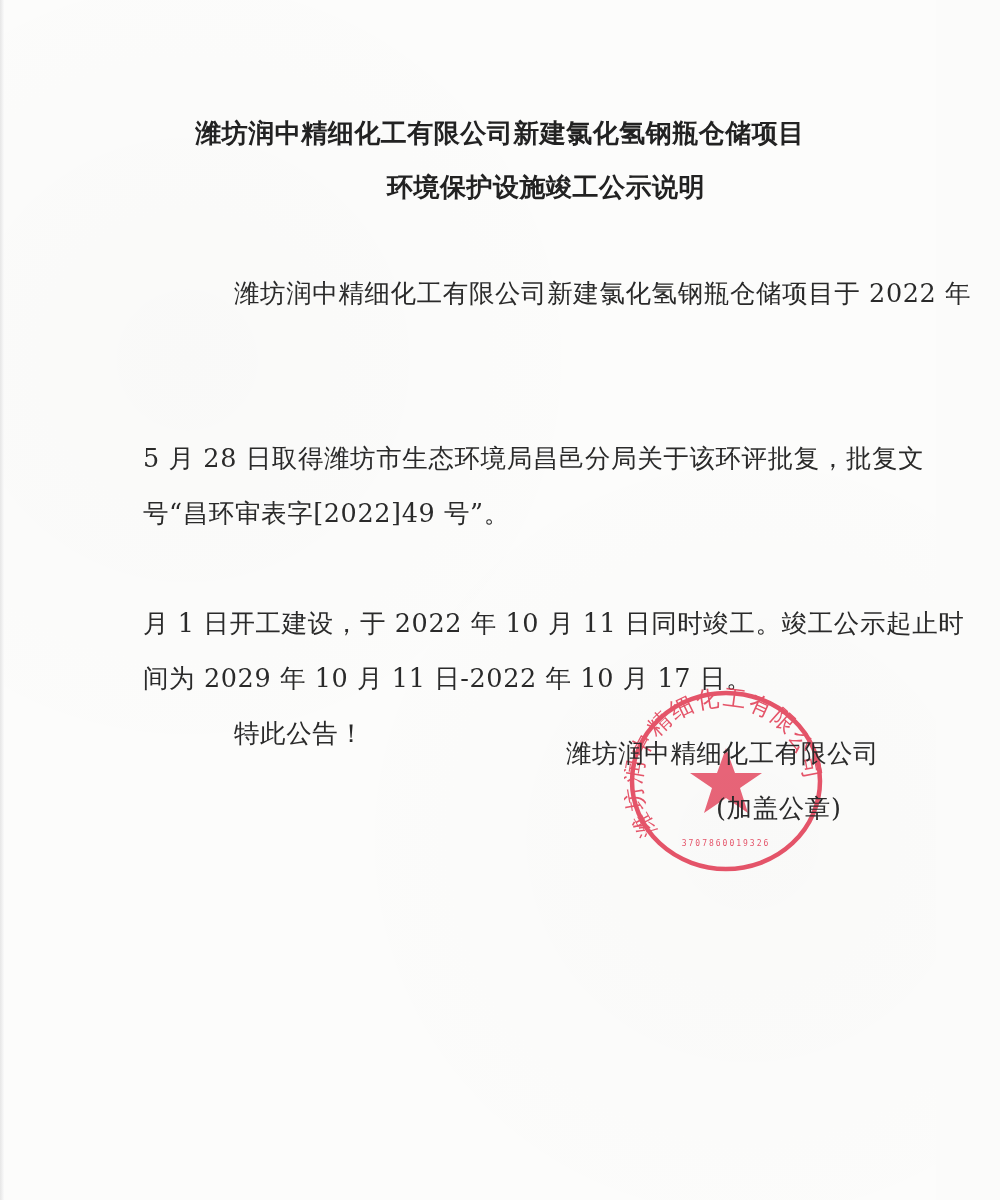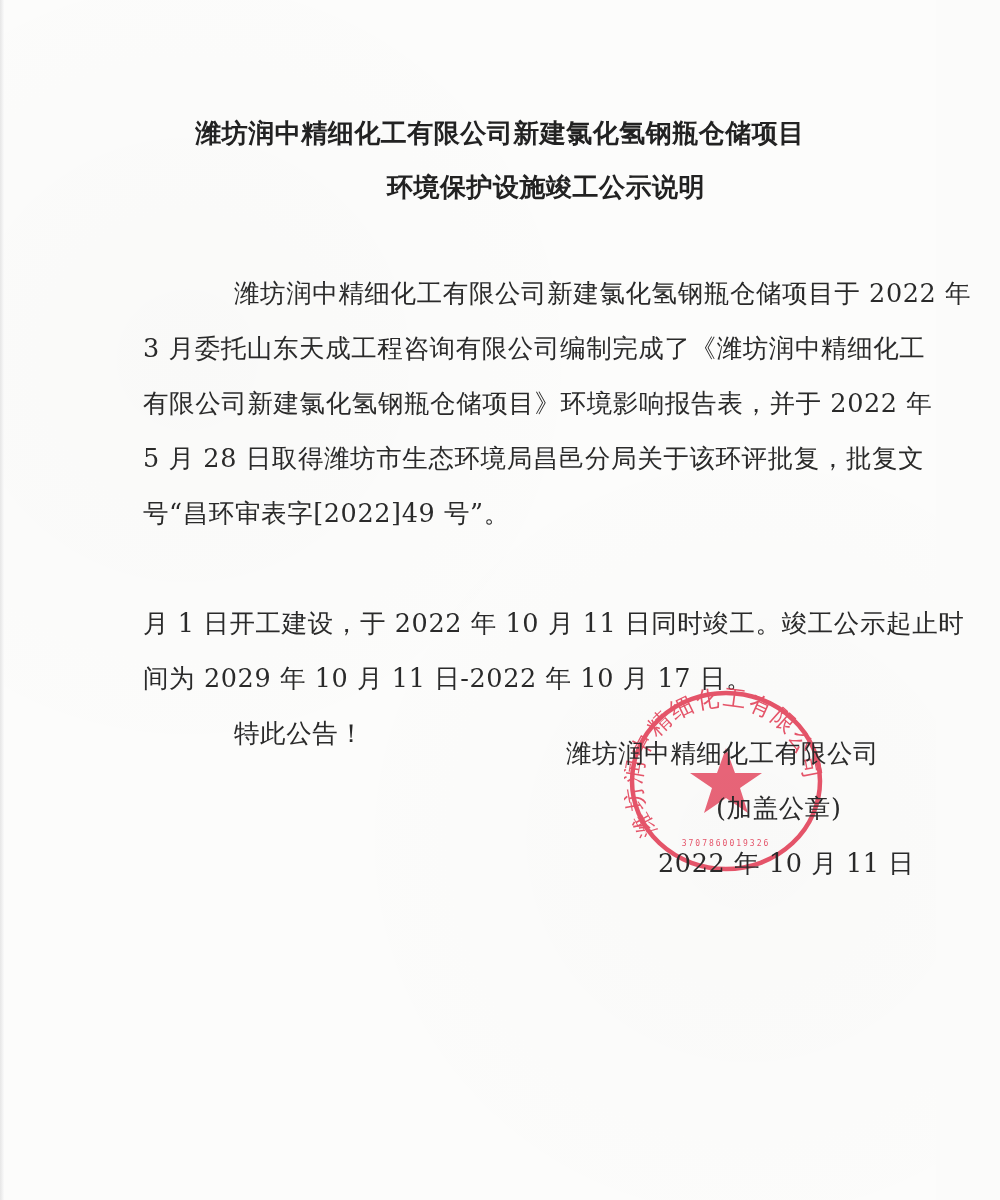--- a/index.html
+++ b/index.html
@@ -83,22 +83,20 @@
 </head>
 <body>
 
 <div class="page">
   <div class="left-edge"></div>
 
   <div class="title t1">潍坊润中精细化工有限公司新建氯化氢钢瓶仓储项目</div>
   <div class="title t2">环境保护设施竣工公示说明</div>
 
   <div class="line indent justify" style="top:278px; width:655px;">潍坊润中精细化工有限公司新建氯化氢钢瓶仓储项目于 2022 年</div>
-  <div class="line justify" style="top:333px;">3 月委托山东天成工程咨询有限公司编制完成了《潍坊润中精细化工</div>
-  <div class="line justify" style="top:388px;">有限公司新建氯化氢钢瓶仓储项目》环境影响报告表，并于 2022 年</div>
   <div class="line justify" style="top:443px;">5 月 28 日取得潍坊市生态环境局昌邑分局关于该环评批复，批复文</div>
   <div class="line" style="top:498px;">号“昌环审表字[2022]49 号”。</div>
 
   <div class="line justify" style="top:608px;">月 1 日开工建设，于 2022 年 10 月 11 日同时竣工。竣工公示起止时</div>
   <div class="line" style="top:663px;">间为 2029 年 10 月 11 日-2022 年 10 月 17 日。</div>
 
   <div class="line indent" style="top:718px;">特此公告！</div>
 
   <svg class="stamp" viewBox="0 0 200 190">
     <defs>
@@ -107,14 +105,13 @@
     <ellipse cx="102" cy="95" rx="94" ry="88" fill="none" stroke="#e0304a" stroke-width="4.5"></ellipse>
     <text font-size="23" fill="#e0304a" font-family="DejaVu Sans, sans-serif" letter-spacing="2">
       <textPath href="#stampArc" startOffset="2%">潍坊润中精细化工有限公司</textPath>
     </text>
     <polygon points="102,62 111,87 138,87 116,102 124,127 102,112 80,127 88,102 66,87 93,87" fill="#e0304a" opacity="0.9"></polygon>
     <text x="102" y="160" text-anchor="middle" font-size="8" fill="#e0304a" font-family="DejaVu Sans Mono, monospace" letter-spacing="2">3707860019326</text>
   </svg>
 
   <div class="sig" style="left:566px; top:738px;">潍坊润中精细化工有限公司</div>
   <div class="sig" style="left:716px; top:793px;">(加盖公章)</div>
-  <div class="sig" style="left:658px; top:848px;">2022 年 10 月 11 日</div>
 </div>
 
 </body></html>

